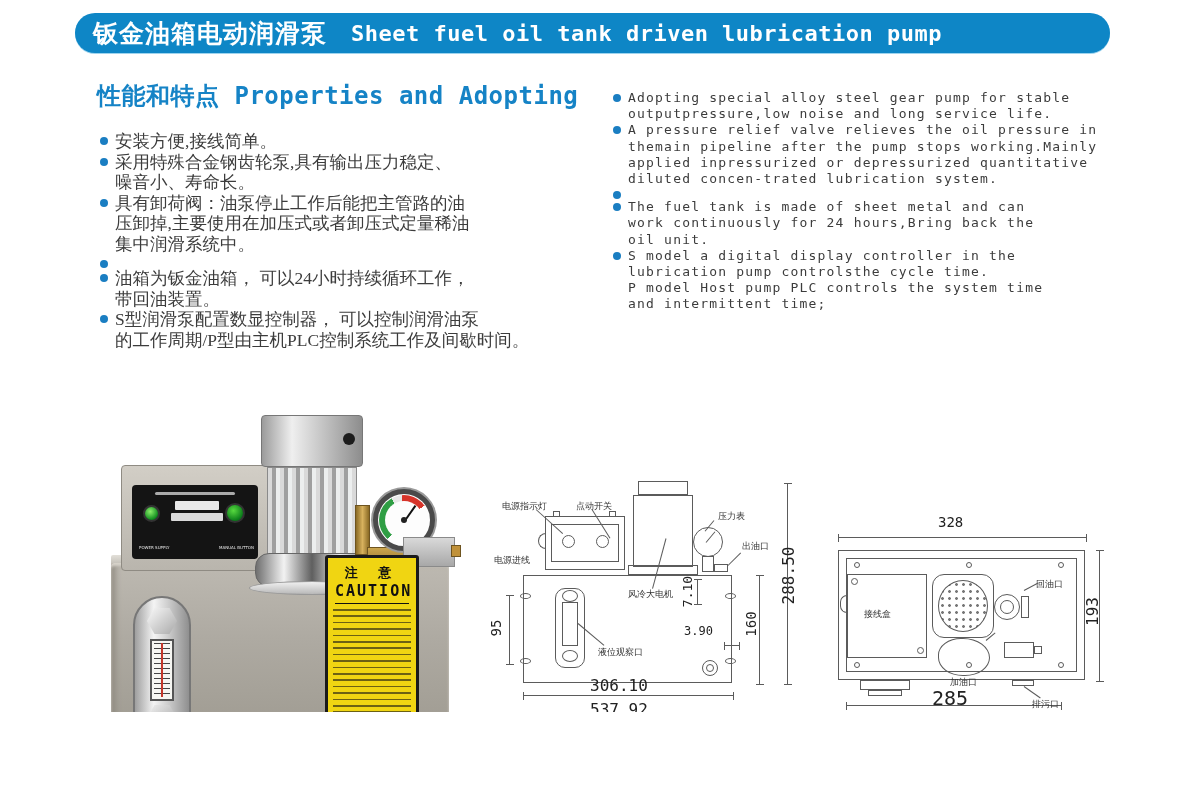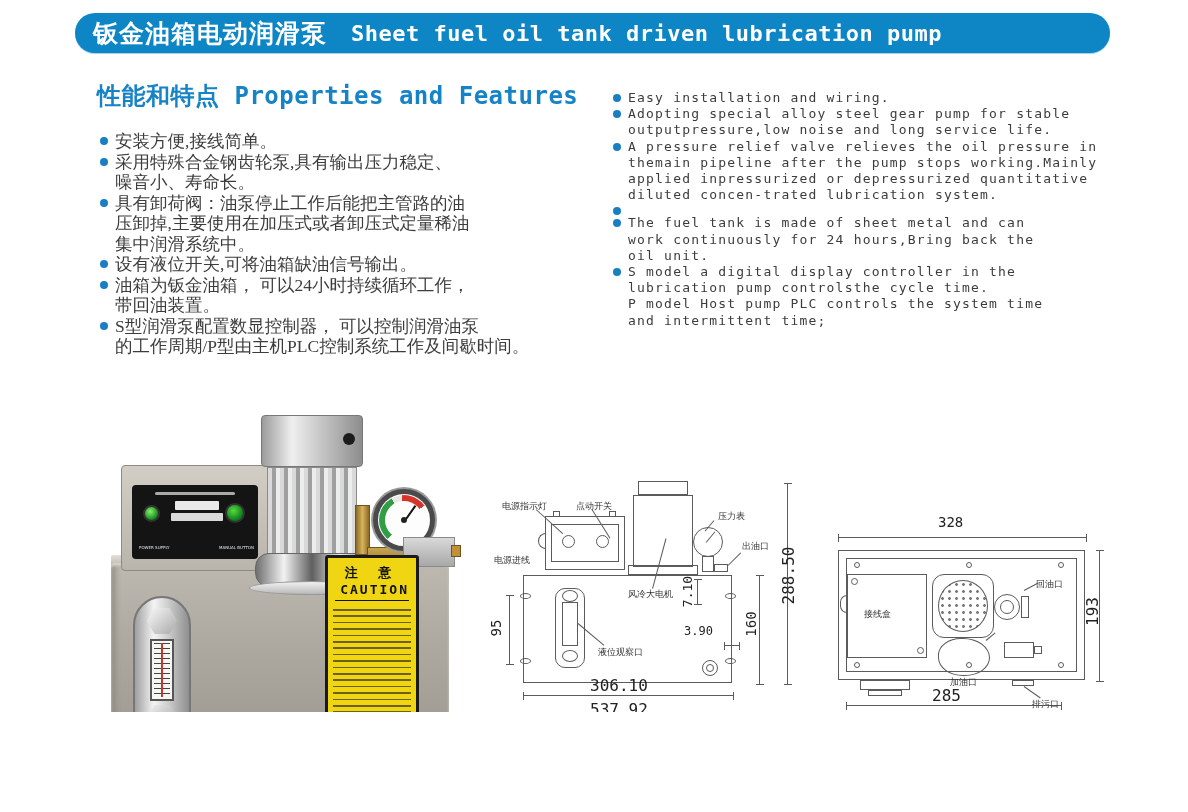--- a/index.html
+++ b/index.html
@@ -62,21 +62,21 @@
     background:conic-gradient(from 220deg,#2f9e44 0 110deg,#e8e8e8 110deg 135deg,#d7342a 135deg 195deg,#fdfdfd 195deg 360deg);}
   .gauge-inner{left:282px;top:88px;width:38px;height:38px;border-radius:50%;background:#fdfdfd;}
   .gauge-needle{left:300px;top:89px;width:2px;height:20px;background:#111;transform:rotate(35deg);transform-origin:50% 100%;}
   .gauge-hub{left:298px;top:104px;width:6px;height:6px;border-radius:50%;background:#222;}
   .brass-valve{left:252px;top:92px;width:15px;height:50px;background:linear-gradient(90deg,#8a6a25,#d8b25e,#8a6a25);border:1px solid #6e5420;}
   .brass-block{left:264px;top:134px;width:46px;height:22px;background:linear-gradient(180deg,#caa54f,#93702a);border:1px solid #6e5420;}
   .outlet-block{left:300px;top:124px;width:52px;height:30px;background:linear-gradient(180deg,#d9d9d9,#a8a8a8);border:1px solid #8a8a8a;}
   .outlet-nub{left:348px;top:132px;width:10px;height:12px;background:#c09139;border:1px solid #6e5420;}
   .caution{left:222px;top:142px;width:94px;height:192px;background:#f0d512;border:3px solid #1a1a1a;border-radius:3px;padding:6px 7px;}
   .caution-zh{position:static;display:block;color:#111;font-weight:bold;font-size:13px;text-align:center;letter-spacing:8px;font-family:"DejaVu Sans",sans-serif;}
-  .caution-en{position:static;display:block;color:#111;font-weight:bold;font-size:13px;text-align:right;letter-spacing:2px;border-bottom:1px solid #111;padding-bottom:3px;}
+  .caution-en{position:static;display:block;color:#111;font-weight:bold;font-size:15px;text-align:left;letter-spacing:2px;border-bottom:1px solid #111;padding-bottom:3px;}
   .caution-lines{left:8px;top:44px;width:78px;height:136px;
     background:repeating-linear-gradient(180deg,rgba(20,20,20,.8) 0 1.6px,transparent 1.6px 6.4px);opacity:.75;}
   .sight{left:30px;top:183px;width:58px;height:150px;border-radius:29px;
     background:linear-gradient(90deg,#9f9f9f,#f4f4f4 35%,#cfcfcf 60%,#8f8f8f);border:2px solid #777;}
   .sight-hex-top{left:44px;top:195px;width:30px;height:26px;background:linear-gradient(135deg,#fafafa,#a9a9a9);
     clip-path:polygon(25% 0,75% 0,100% 50%,75% 100%,25% 100%,0 50%);}
   .sight-hex-bot{left:44px;top:292px;width:30px;height:26px;background:linear-gradient(135deg,#f2f2f2,#9f9f9f);
     clip-path:polygon(25% 0,75% 0,100% 50%,75% 100%,25% 100%,0 50%);}
   .sight-scale{left:47px;top:226px;width:24px;height:62px;background:#f6f6f2;border:2px solid #555;
     }
@@ -105,59 +105,54 @@
 </head>
 <body>
 
 <div class="page">
 
   <div class="header-bar">
     <span class="h-zh">钣金油箱电动润滑泵</span>
     <span class="h-en">Sheet fuel oil tank driven lubrication pump</span>
   </div>
 
-  <div class="section-title">性能和特点 Properties and Features</div>
+  <div class="section-title">性能和特点 Properties and Adopting</div>
 
   <div class="col col-zh">
     <div class="feat">
         <span class="dot"></span>
         <span class="feat-text">安装方便,接线简单。</span>
       </div>
     <div class="feat">
         <span class="dot"></span>
         <span class="feat-text">采用特殊合金钢齿轮泵,具有输出压力稳定、
 噪音小、寿命长。</span>
       </div>
     <div class="feat">
         <span class="dot"></span>
         <span class="feat-text">具有卸荷阀：油泵停止工作后能把主管路的油
 压卸掉,主要使用在加压式或者卸压式定量稀油
 集中润滑系统中。</span>
       </div>
     <div class="feat">
         <span class="dot"></span>
-        <span class="feat-text">设有液位开关,可将油箱缺油信号输出。</span>
       </div>
     <div class="feat">
         <span class="dot"></span>
         <span class="feat-text">油箱为钣金油箱， 可以24小时持续循环工作，
 带回油装置。</span>
       </div>
     <div class="feat">
         <span class="dot"></span>
         <span class="feat-text">S型润滑泵配置数显控制器， 可以控制润滑油泵
 的工作周期/P型由主机PLC控制系统工作及间歇时间。</span>
       </div>
   </div>
 
   <div class="col col-en">
-    <div class="feat">
-        <span class="dot"></span>
-        <span class="feat-text">Easy installation and wiring.</span>
-      </div>
     <div class="feat">
         <span class="dot"></span>
         <span class="feat-text">Adopting special alloy steel gear pump for stable
 outputpressure,low noise and long service life.</span>
       </div>
     <div class="feat">
         <span class="dot"></span>
         <span class="feat-text">A pressure relief valve relieves the oil pressure in
 themain pipeline after the pump stops working.Mainly
 applied inpressurized or depressurized quantitative
@@ -316,20 +311,20 @@
     <div class="ln" style="left:184px;top:152px;width:30px;height:16px;"></div>
     <div class="ln" style="left:214px;top:156px;width:8px;height:8px;"></div>
 
     <div class="ln" style="left:40px;top:190px;width:50px;height:10px;"></div>
     <div class="ln" style="left:48px;top:200px;width:34px;height:6px;"></div>
     <div class="ln" style="left:192px;top:190px;width:22px;height:6px;"></div>
 
     <div class="dim-v" style="left:276px;top:60px;height:130px;"></div>
     <div class="dnum vert" style="left:258px;top:112px;font-size:16px;">193</div>
     <div class="dim-h" style="left:26px;top:212px;width:214px;"></div>
-    <div class="dnum" style="left:112px;top:196px;font-size:16px;">285</div>
+    <div class="dnum" style="left:112px;top:196px;font-size:20px;">285</div>
     <div class="dlabel" style="left:212px;top:208px;">排污口</div>
     <div class="leader" style="left:204px;top:196px;width:20px;transform:rotate(35deg);"></div>
   </div>
 
   <div class="dashline"></div>
 
 </div>
 
 </body></html>

